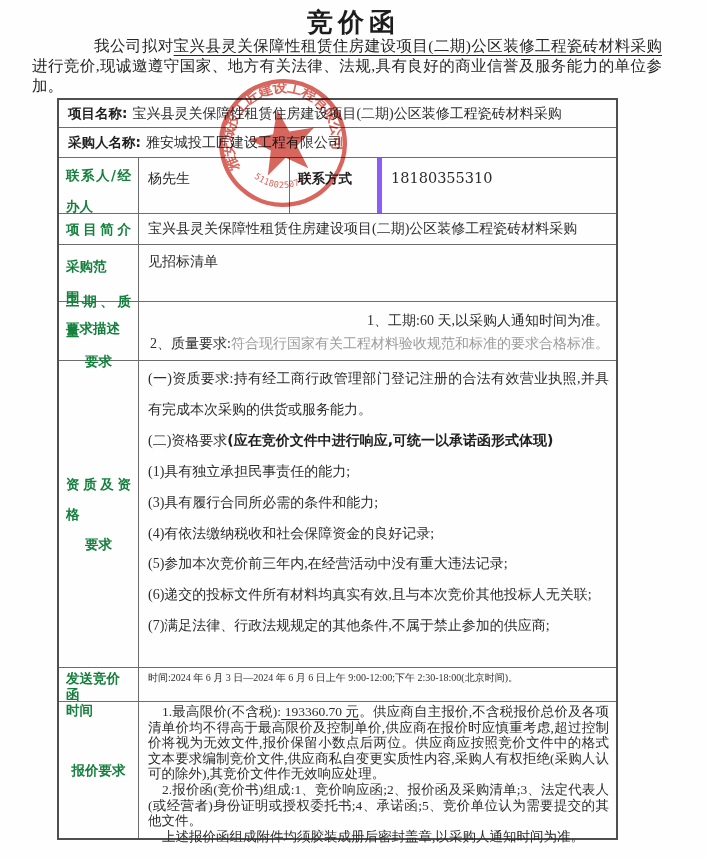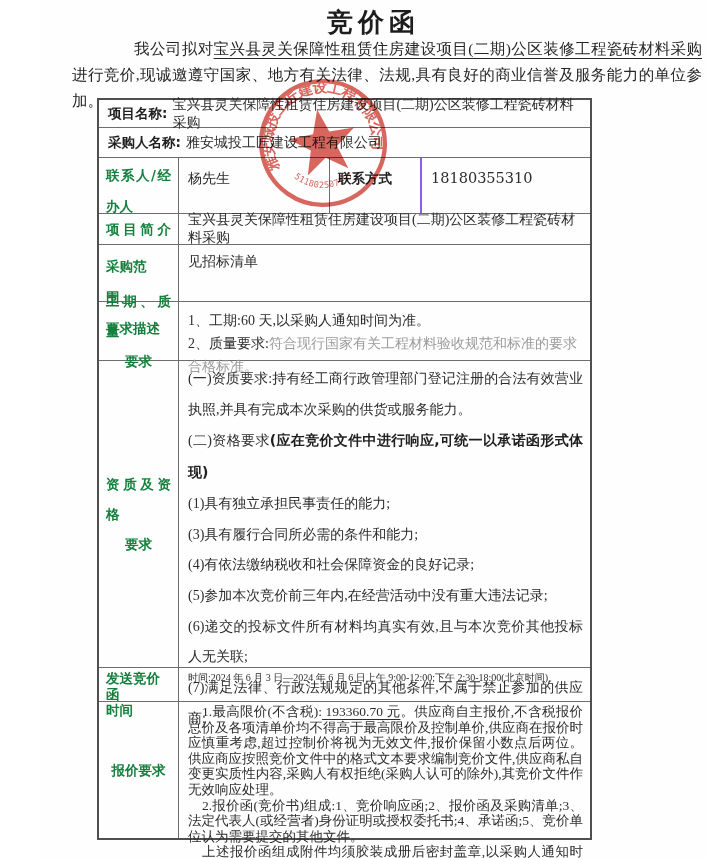--- a/index.html
+++ b/index.html
@@ -2,37 +2,37 @@
 <html><head>
 <meta charset="utf-8">
 <style>
   html,body{margin:0;padding:0;background:#ffffff;}
   body{
     width:707px;height:858px;position:relative;overflow:hidden;
     font-family:"Liberation Serif","DejaVu Serif",serif;
     color:#2b2b2b;
     -webkit-font-smoothing:antialiased;
   }
-  .page{position:absolute;inset:0;background:#fefefe;margin-left:40px;}
+  .page{position:absolute;inset:0;background:#fefefe;}
 
   .doc-title{
     margin:0;padding-top:5px;text-align:center;
     font-family:"DejaVu Sans","Liberation Sans",sans-serif;
     font-size:26px;font-weight:bold;letter-spacing:5px;color:#1d1d1d;
   }
   .intro{
     position:absolute;left:32px;top:36px;width:630px;
-    font-size:15.5px;line-height:26px;text-align:justify;
+    font-size:15.5px;line-height:20px;text-align:justify;
     text-indent:62px;color:#262626;margin:0;
   }
   .intro .u{text-decoration:underline;text-underline-offset:4px;text-decoration-thickness:1px;}
 
   
   .tbl{
-    position:absolute;left:57px;top:98px;width:495px;
+    position:absolute;left:57px;top:98px;width:561px;
     border:2px solid #4f4f4f;box-sizing:border-box;background:transparent;
   }
   .row{display:flex;border-bottom:1px solid #6d6d6d;box-sizing:border-box;}
   .row:last-child{border-bottom:none;}
   .cell{box-sizing:border-box;min-width:0;}
   .lbl{
     flex:0 0 80px;border-right:1px solid #6d6d6d;
     font-family:"DejaVu Sans","Liberation Sans",sans-serif;
     font-weight:bold;font-size:13.5px;color:#15803d;
     display:flex;flex-direction:column;justify-content:center;
@@ -44,27 +44,27 @@
   .inlinebold{
     font-family:"DejaVu Sans","Liberation Sans",sans-serif;
     font-weight:bold;font-size:13.5px;color:#1f1f1f;white-space:nowrap;
   }
   .vcenter{display:flex;align-items:center;}
   .r-single .val{display:flex;align-items:center;gap:5px;}
 
   
   .c-name{flex:0 0 151px;border-right:1px solid #6d6d6d;font-size:14px;padding:12px 6px 2px 9px;}
   .c-plabel{
-    flex:0 0 92px;border-right:2px solid #8b5cf6;
+    flex:0 0 92px;border-right:5px solid #8b5cf6;
     font-family:"DejaVu Sans","Liberation Sans",sans-serif;font-weight:bold;
     font-size:13.5px;color:#1f1f1f;padding:12px 6px 2px 8px;
   }
   .c-phone{flex:1 1 auto;font-size:14.5px;padding:12px 4px 2px 9px;font-family:"DejaVu Serif","Liberation Serif",serif;}
 
-  .sched{line-height:23px;padding-top:7px;}
+  .sched{line-height:23px;padding-top:7px;text-align:right;}
   .gray{color:#9b9b9b;}
 
   .qual{line-height:30.7px;text-align:justify;padding-top:3px;}
   .qual .b{font-family:"DejaVu Sans","Liberation Sans",sans-serif;font-weight:bold;color:#1f1f1f;}
 
   .sendtime{font-size:10px;line-height:16.5px;padding-top:2px;text-align:justify;}
   .lbl-left{line-height:17px;justify-content:flex-start;padding-top:2px;}
 
   .quote{font-size:13.5px;line-height:15.6px;text-align:justify;padding-top:2px;}
   .quote p{margin:0;text-indent:14px;}

